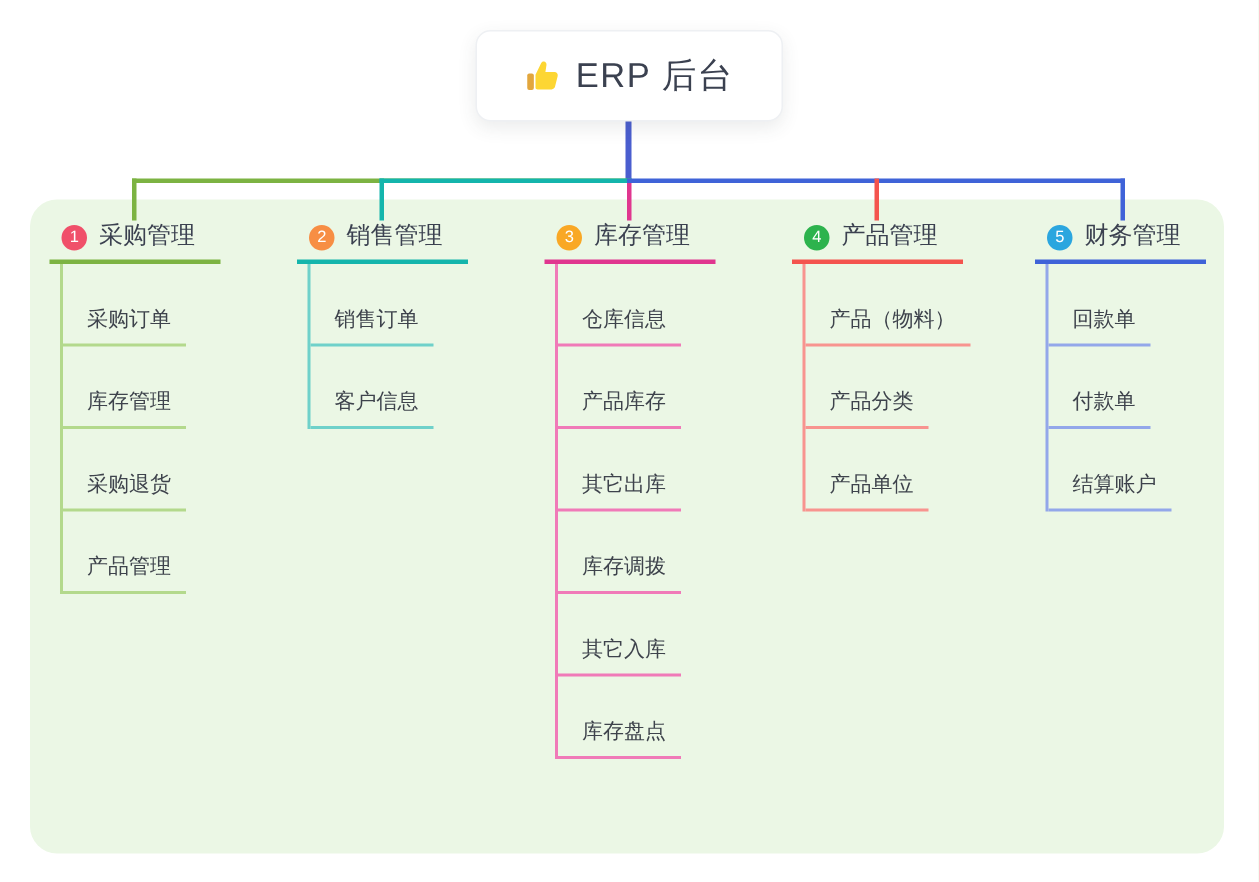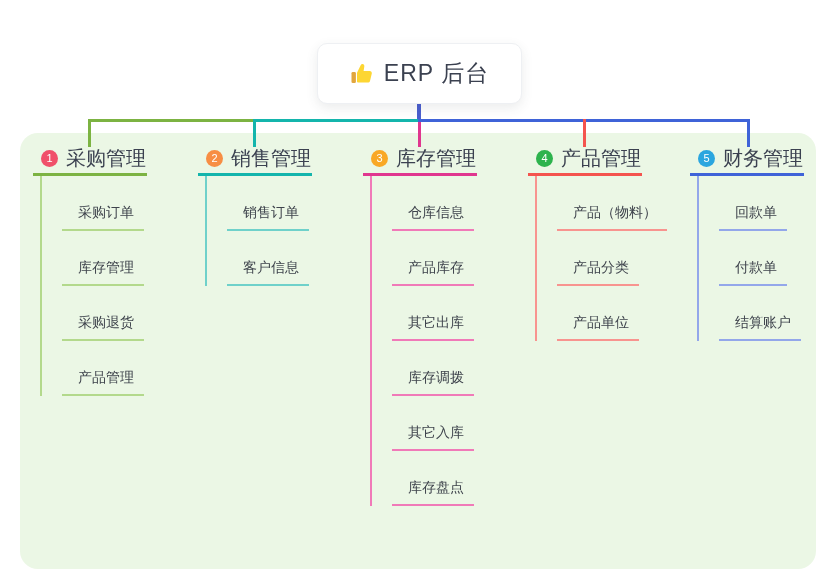--- a/index.html
+++ b/index.html
@@ -13,21 +13,20 @@
     position:absolute;left:20px;top:133px;width:796px;height:436px;
     background:#ebf7e5;border-radius:18px;
   }
   
   .root-card{
     position:absolute;left:317px;top:20px;width:205px;height:61px;
     background:#ffffff;border:1px solid #eef0f3;border-radius:10px;
     box-shadow:0 4px 12px rgba(60,64,67,.10);
     display:flex;align-items:center;justify-content:center;gap:10px;
     box-sizing:border-box;
-    margin-top:23px;
   }
   .root-title{font-size:23px;color:#3b4150;font-weight:500;letter-spacing:1px;}
   .thumb-icon{width:24px;height:24px;display:block;}
   
   .seg,.drop,.rootline{position:absolute;}
   .seg{height:3px;top:119px;background:var(--main);}
   .drop{width:3px;top:119px;height:28px;background:var(--main);}
   .rootline{left:417px;top:80px;width:4px;height:42px;background:#4a5ecf;}
   
   .branch{position:absolute;top:148px;width:170px;}
@@ -35,23 +34,23 @@
     display:flex;align-items:center;gap:8px;
     width:114px;box-sizing:border-box;
     padding:0 0 5px 8px;border-bottom:3px solid var(--main);
     cursor:default;
   }
   .badge{
     width:17px;height:17px;border-radius:50%;background:var(--badge);
     color:#fff;font-size:11px;line-height:17px;text-align:center;
     flex:0 0 17px;
   }
-  .btitle{font-size:20px;color:#3b4150;line-height:20px;white-space:nowrap;}
+  .btitle{font-size:16px;color:#3b4150;line-height:20px;white-space:nowrap;}
   .children{margin-left:7px;border-left:2px solid var(--light);}
-  .crow{position:relative;height:55px;margin-left:20px;}
+  .crow{position:relative;height:55px;}
   .clabel{
     position:absolute;left:0;bottom:0;
     padding:0 10px 7px 16px;border-bottom:2px solid var(--light);
     font-size:14px;color:#3e434c;white-space:nowrap;
   }
 </style>
 </head>
 <body>
 
 <div class="panel"></div>

